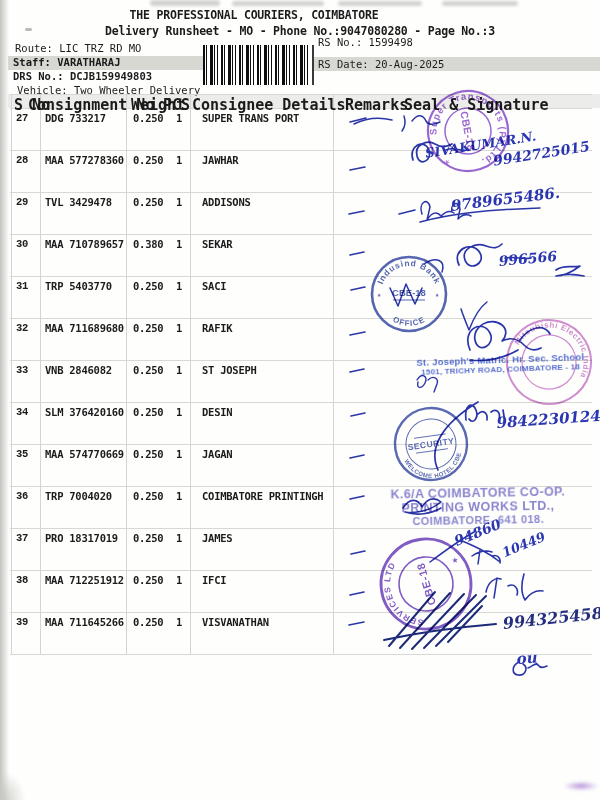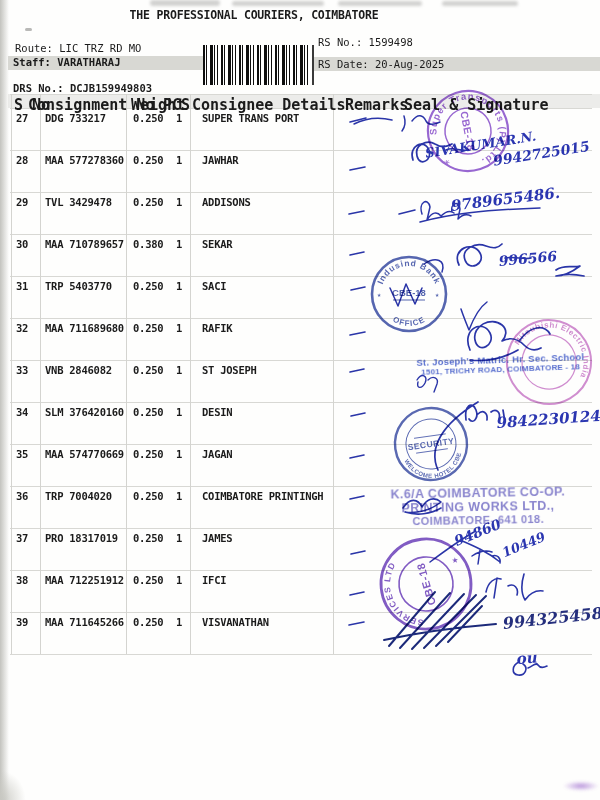--- a/index.html
+++ b/index.html
@@ -26,21 +26,21 @@
     background:repeating-linear-gradient(90deg,#0e0e0e 0 2px,#fff 2px 3px,#0e0e0e 3px 4px,#fff 4px 7px,
       #0e0e0e 7px 10px,#fff 10px 11px,#0e0e0e 11px 12px,#fff 12px 14px,#0e0e0e 14px 15px,#fff 15px 18px);}
   .rs-sep{left:312px;top:45px;width:2px;height:40px;background:#3a3a3a;}
   
   .hline{height:1px;background:#d8d8d4;left:10px;width:582px;}
   .vline{width:1px;background:#d4d4d0;top:94px;height:560px;}
   .thead{font-size:15px;font-weight:bold;top:96px;white-space:nowrap;}
   .tbody{left:0;top:108px;width:600px;}
   .trow{position:relative;height:42px;font-size:10.5px;font-weight:bold;letter-spacing:-.25px;white-space:nowrap;}
   .trow .c{position:absolute;top:4px;}
-  .c.sno{left:16px;} .c.con{left:45px;text-align:center;} .c.wt{left:133px;} .c.pcs{left:176px;} .c.name{left:202px;}
+  .c.sno{left:16px;font-family:Liberation Mono, monospace;} .c.con{left:45px;text-align:center;} .c.wt{left:133px;} .c.pcs{left:176px;} .c.name{left:202px;}
   
   .ink{left:0;top:0;pointer-events:none;}
   .hand{font-family:"DejaVu Serif","Liberation Serif",serif;font-style:italic;font-weight:600;
         color:#2a35b0;white-space:nowrap;transform-origin:left top;}
   .stamp{transform-origin:center center;mix-blend-mode:multiply;}
   .tstamp{font-family:"Liberation Sans","DejaVu Sans",sans-serif;font-weight:bold;text-align:center;
           white-space:nowrap;filter:blur(.2px);mix-blend-mode:multiply;transform-origin:center center;}
   .stjoseph{color:#3a55c8;opacity:.85;transform:rotate(-2deg);}
   .stjoseph .l1{font-size:9.5px;letter-spacing:.2px;}
   .stjoseph .l2{font-size:8px;letter-spacing:.2px;}
@@ -57,27 +57,29 @@
   <div class="abs corner-bl"></div>
   <div class="abs remnant" style="left:150px;top:0;width:70px;height:6px"></div>
   <div class="abs remnant" style="left:232px;top:1px;width:92px;height:5px"></div>
   <div class="abs remnant" style="left:338px;top:1px;width:84px;height:5px"></div>
   <div class="abs remnant" style="left:442px;top:1px;width:76px;height:5px"></div>
   <div class="abs speck" style="left:25px;top:28px;width:7px;height:3px"></div>
   <div class="abs speck" style="left:24px;top:56px;width:5px;height:9px"></div>
   <div class="abs purple-smudge"></div>
 
   <div class="abs h-title">THE PROFESSIONAL COURIERS, COIMBATORE</div>
+  <div class="abs h-sub">Delivery Runsheet - MO - Phone No.:9047080280 - Page No.:3</div>
 
   <div class="abs graybar" style="left:8px;top:56px;width:195px;height:14px"></div>
   <div class="abs graybar" style="left:313px;top:57px;width:287px;height:14px"></div>
 
   <div class="abs meta" style="left:15px;top:42px">Route: LIC TRZ RD MO</div>
   <div class="abs meta bold" style="left:13px;top:56px">Staff: VARATHARAJ</div>
-  <div class="abs meta bold" style="left:13px;top:82px">DRS No.: DCJB159949803</div>
+  <div class="abs meta bold" style="left:13px;top:70px">DRS No.: DCJB159949803</div>
+  <div class="abs meta" style="left:17px;top:84px">Vehicle: Two Wheeler Delivery</div>
 
   <div class="abs barcode"></div>
   <div class="abs rs-sep"></div>
   <div class="abs meta" style="left:318px;top:36px">RS No.: 1599498</div>
   <div class="abs meta" style="left:318px;top:58px">RS Date: 20-Aug-2025</div>
 
   <div class="abs graybar" style="left:8px;top:94px;width:592px;height:14px;opacity:.45"></div>
   <div class="abs hline" style="top:94px"></div>
   <div class="abs hline" style="top:108px"></div>
   <div class="abs hline" style="top:150px"></div>

